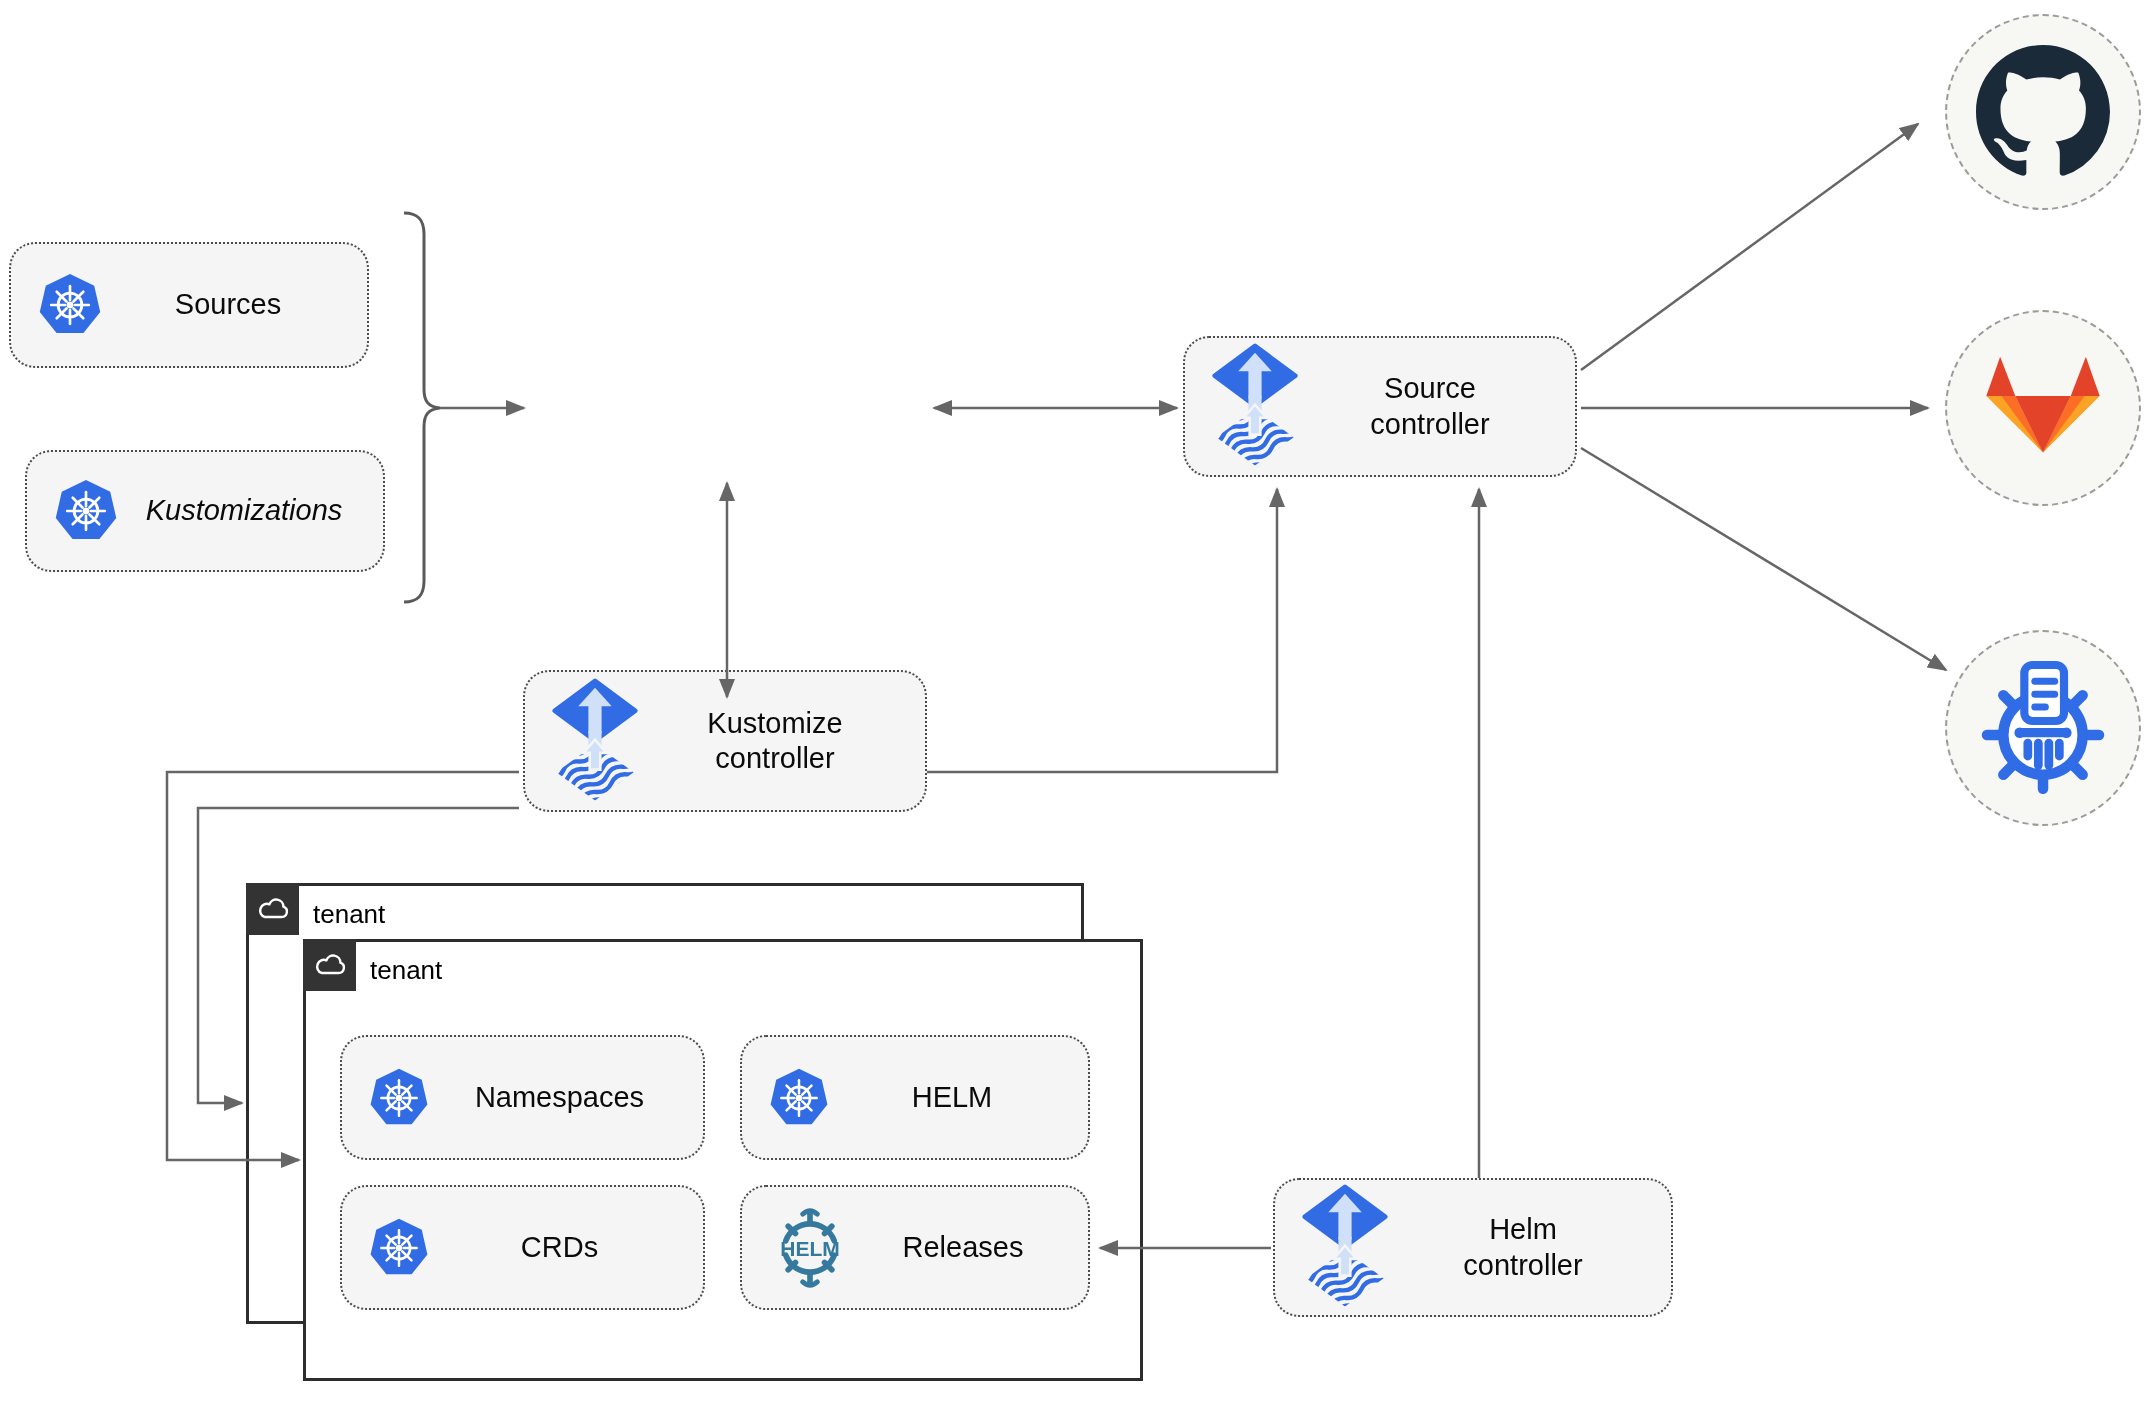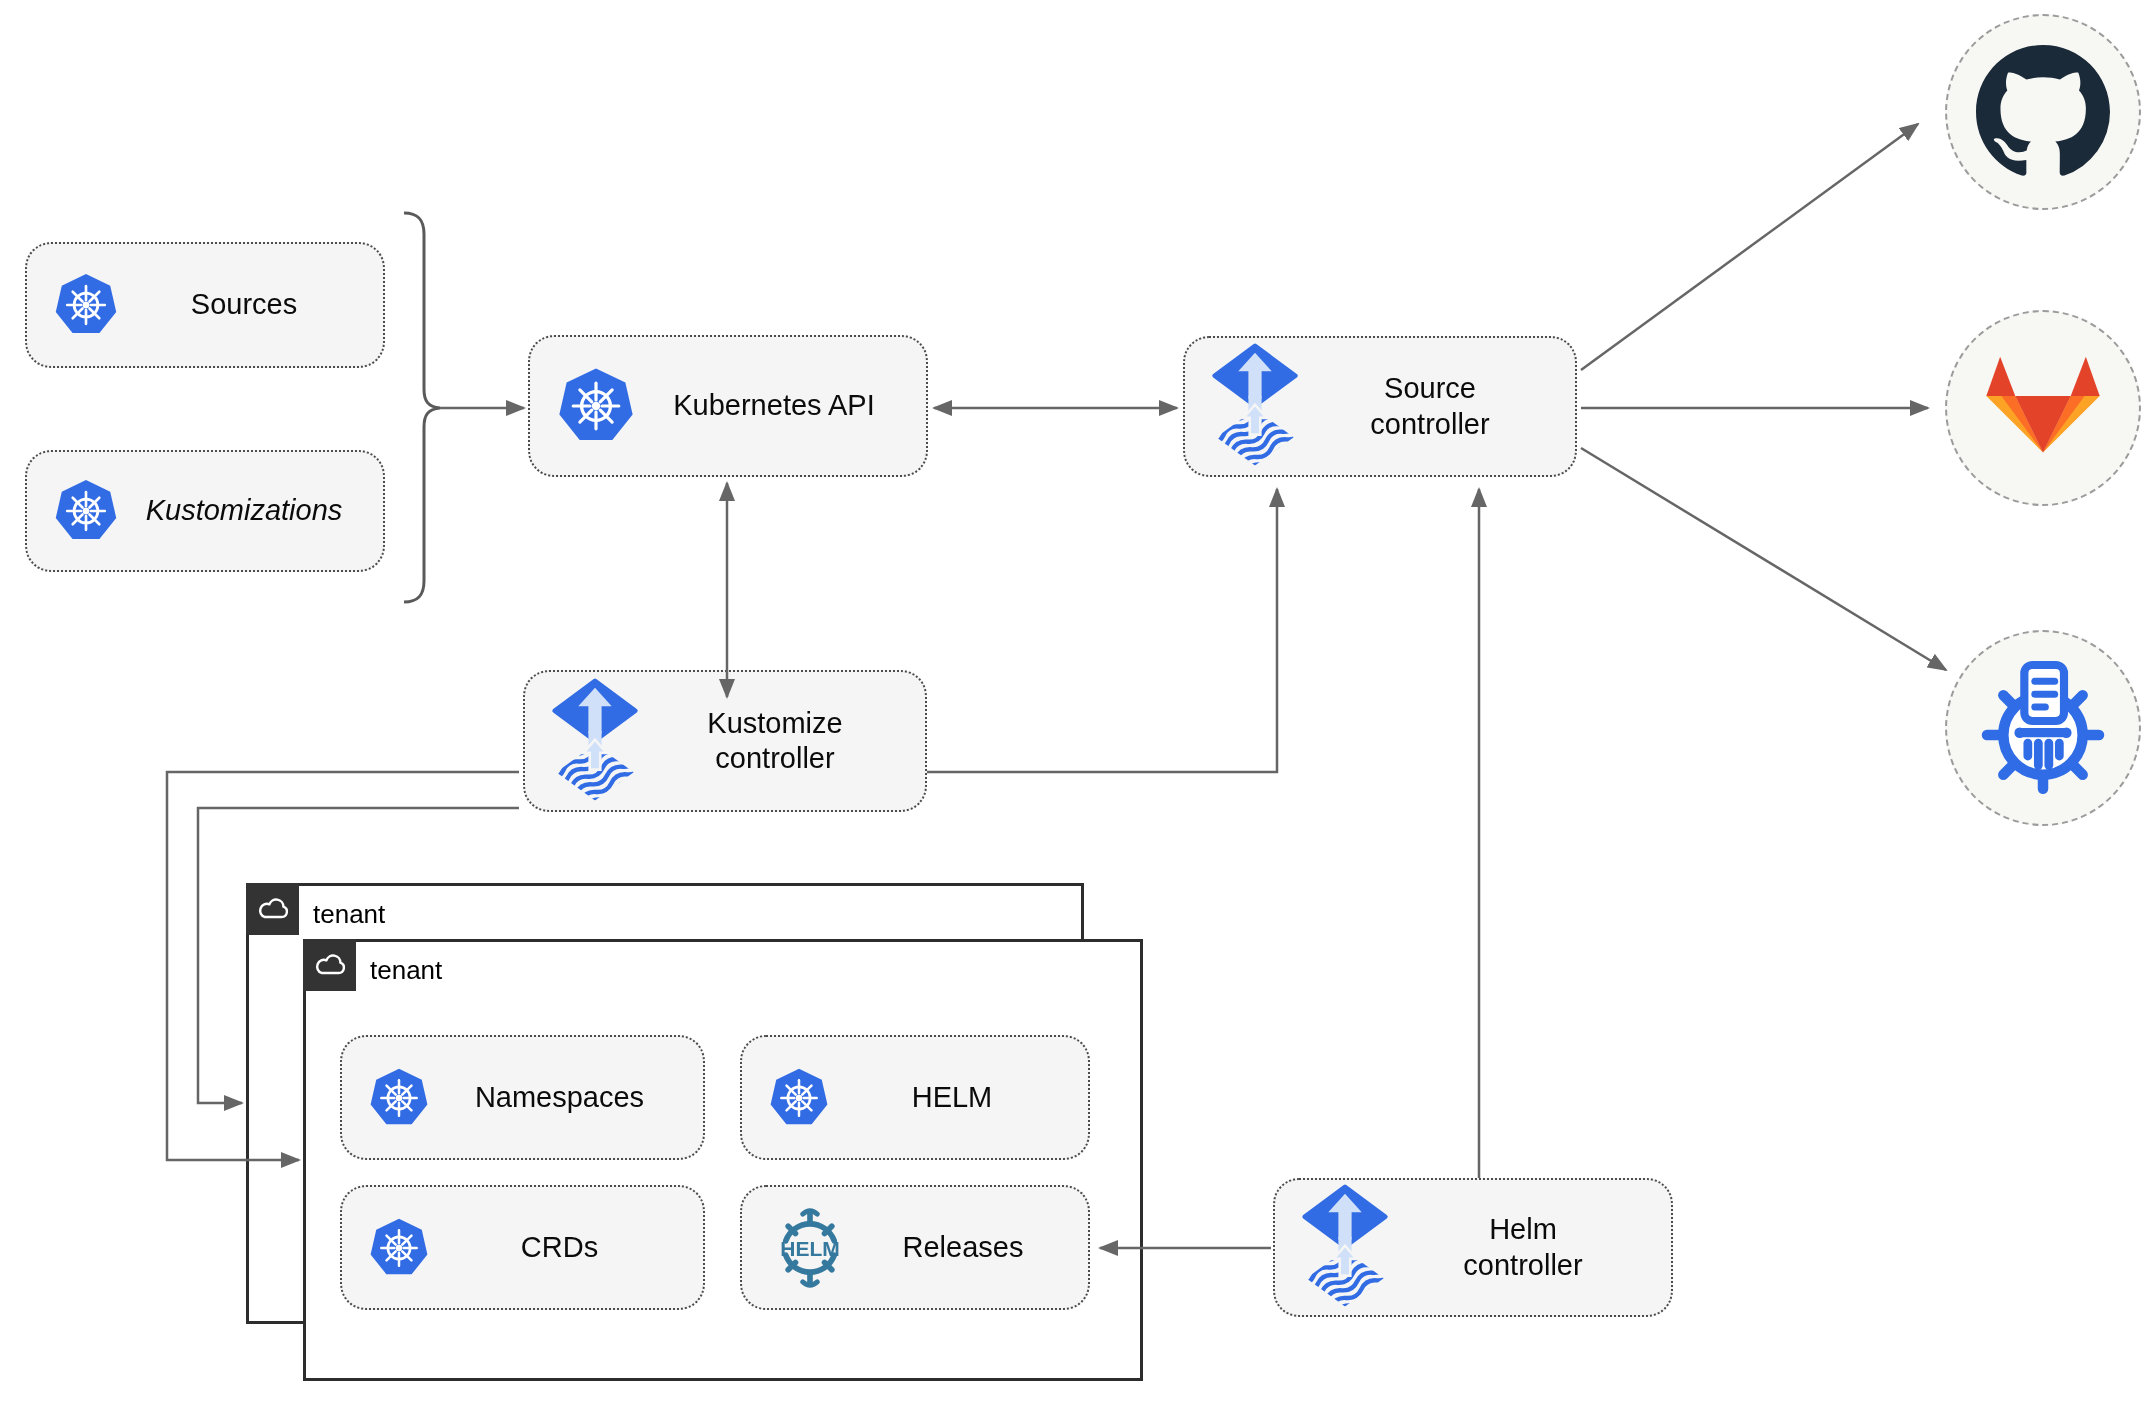--- a/index.html
+++ b/index.html
@@ -6,21 +6,21 @@
   #canvas{position:relative;width:2144px;height:1407px;background:#ffffff;overflow:hidden;
           font-family:"Liberation Sans", sans-serif;}
 
   
   .node{position:absolute;background:#f5f5f5;border:2px dotted #4b4b4b;border-radius:26px;
         display:flex;align-items:center;box-sizing:border-box;z-index:3;}
   .node .icon{flex:0 0 auto;display:flex;align-items:center;justify-content:center;margin-left:26px;}
   .node .lbl{flex:1;text-align:center;font-size:29px;color:#0b0b0b;white-space:pre-line;
              line-height:1.22;padding-right:14px;}
 
-  #n-sources{left:25px;top:242px;width:360px;height:126px;}
+  #n-sources{left:9px;top:242px;width:360px;height:126px;}
   #n-kustomizations{left:25px;top:450px;width:360px;height:122px;font-style:italic;}
   #n-k8s{left:528px;top:335px;width:400px;height:142px;}
   #n-srcctl{left:1183px;top:336px;width:394px;height:141px;}
   #n-kusctl{left:523px;top:670px;width:404px;height:142px;align-items:center;}
   #n-helmctl{left:1273px;top:1178px;width:400px;height:139px;}
   #n-namespaces{left:340px;top:1035px;width:365px;height:125px;z-index:4;}
   #n-rbac{left:740px;top:1035px;width:350px;height:125px;z-index:4;}
   #n-crds{left:340px;top:1185px;width:365px;height:125px;z-index:4;}
   #n-releases{left:740px;top:1185px;width:350px;height:125px;z-index:4;}
 
@@ -134,40 +134,20 @@
           <line x1="0" y1="-7.5" x2="0" y2="-28.5" transform="rotate(180)"></line>
           <line x1="0" y1="-7.5" x2="0" y2="-28.5" transform="rotate(225)"></line>
           <line x1="0" y1="-7.5" x2="0" y2="-28.5" transform="rotate(270)"></line>
           <line x1="0" y1="-7.5" x2="0" y2="-28.5" transform="rotate(315)"></line>
         </g>
       </svg>
     </span>
     <span class="lbl">Kustomizations</span>
   </div>
 
-  <div class="node" id="n-k8s">
-    <span class="icon">
-      <svg width="80" height="80" viewBox="-50 -50 100 100">
-        <polygon points="0,-47 36.7,-29.3 45.8,10.5 20.4,42.4 -20.4,42.4 -45.8,10.5 -36.7,-29.3" fill="#326ce5"></polygon>
-        <circle r="18" fill="none" stroke="#fff" stroke-width="4.2"></circle>
-        <circle r="5.2" fill="#fff"></circle>
-        <g stroke="#fff" stroke-width="4" stroke-linecap="round">
-          <line x1="0" y1="-7.5" x2="0" y2="-28.5"></line>
-          <line x1="0" y1="-7.5" x2="0" y2="-28.5" transform="rotate(45)"></line>
-          <line x1="0" y1="-7.5" x2="0" y2="-28.5" transform="rotate(90)"></line>
-          <line x1="0" y1="-7.5" x2="0" y2="-28.5" transform="rotate(135)"></line>
-          <line x1="0" y1="-7.5" x2="0" y2="-28.5" transform="rotate(180)"></line>
-          <line x1="0" y1="-7.5" x2="0" y2="-28.5" transform="rotate(225)"></line>
-          <line x1="0" y1="-7.5" x2="0" y2="-28.5" transform="rotate(270)"></line>
-          <line x1="0" y1="-7.5" x2="0" y2="-28.5" transform="rotate(315)"></line>
-        </g>
-      </svg>
-    </span>
-    <span class="lbl">Kubernetes API</span>
-  </div>
 
   <div class="node" id="n-srcctl">
     <span class="icon">
       <svg width="88" height="127" viewBox="0 0 100 144">
         <path d="M50 3 L96 37 L50 71 L4 37 Z" fill="#316ce4" stroke="#316ce4" stroke-width="5" stroke-linejoin="round"></path>
         <path d="M42.5 60 H57.5 V86 H42.5 Z" fill="#cfe0f8"></path>
         <path d="M50 11 L69 32 H57.5 V63 H42.5 V32 H31 Z" fill="#cfe0f8"></path>
         <clipPath id="fxw1">
             <path d="M50 75 L94 107 L50 139 L6 107 Z"></path>
           </clipPath>

